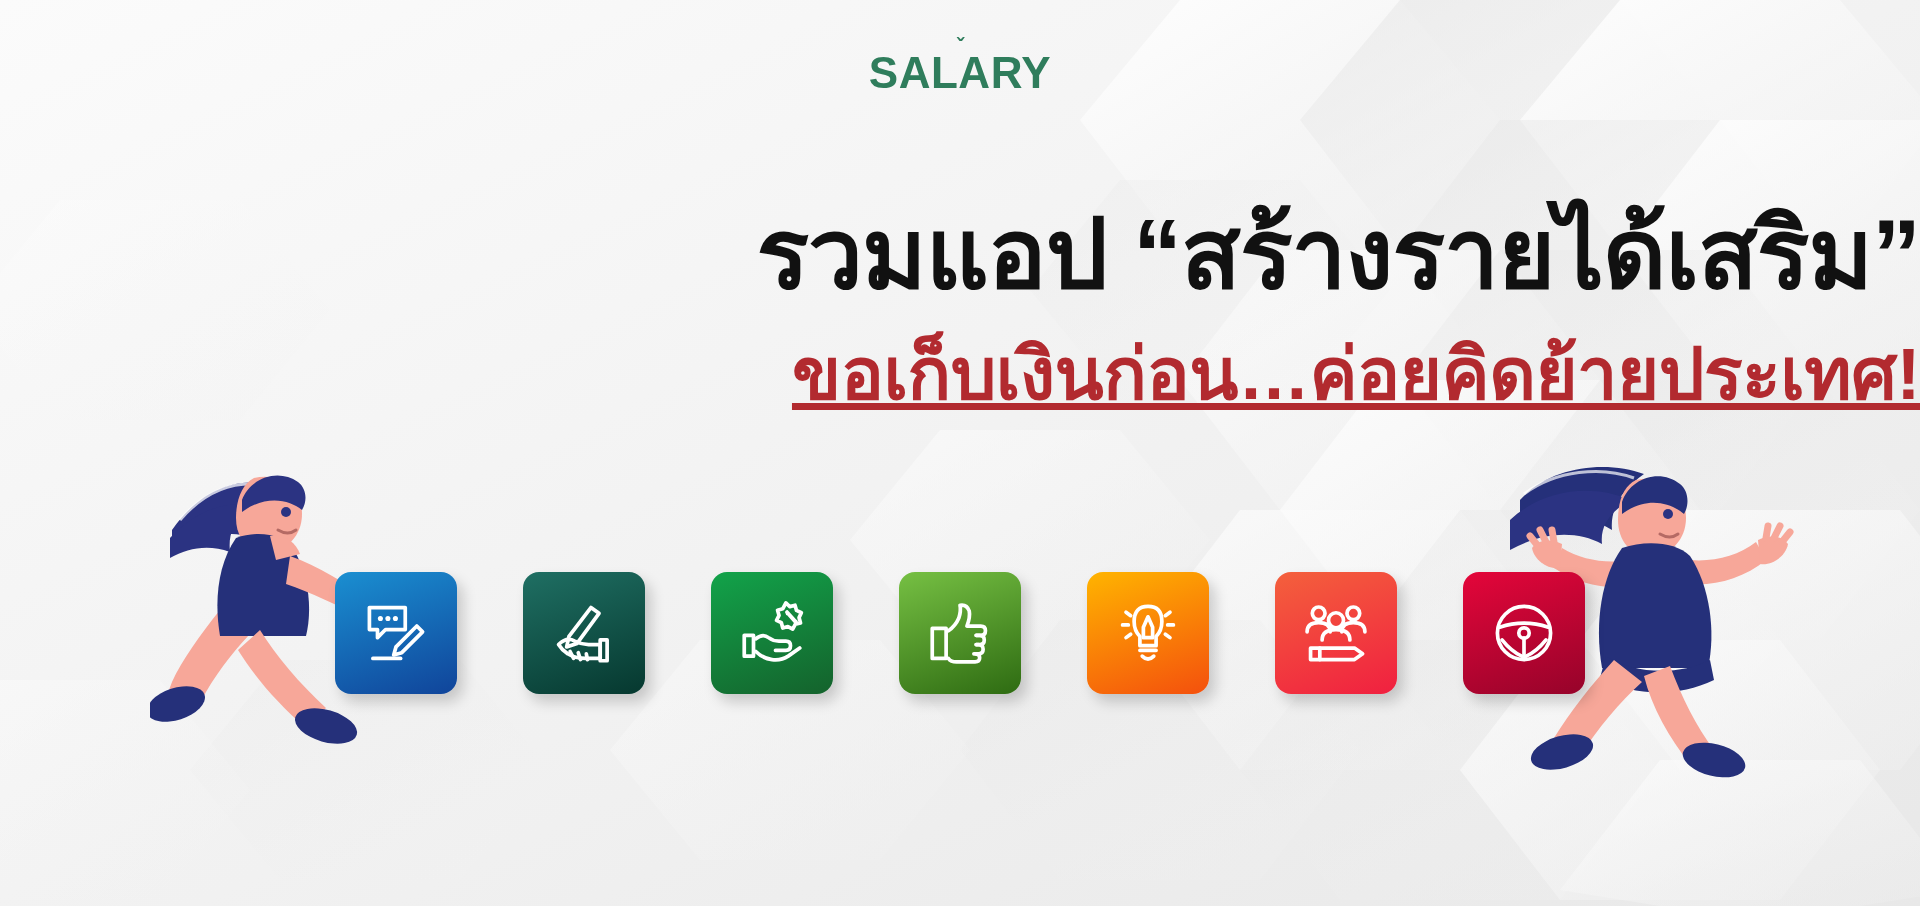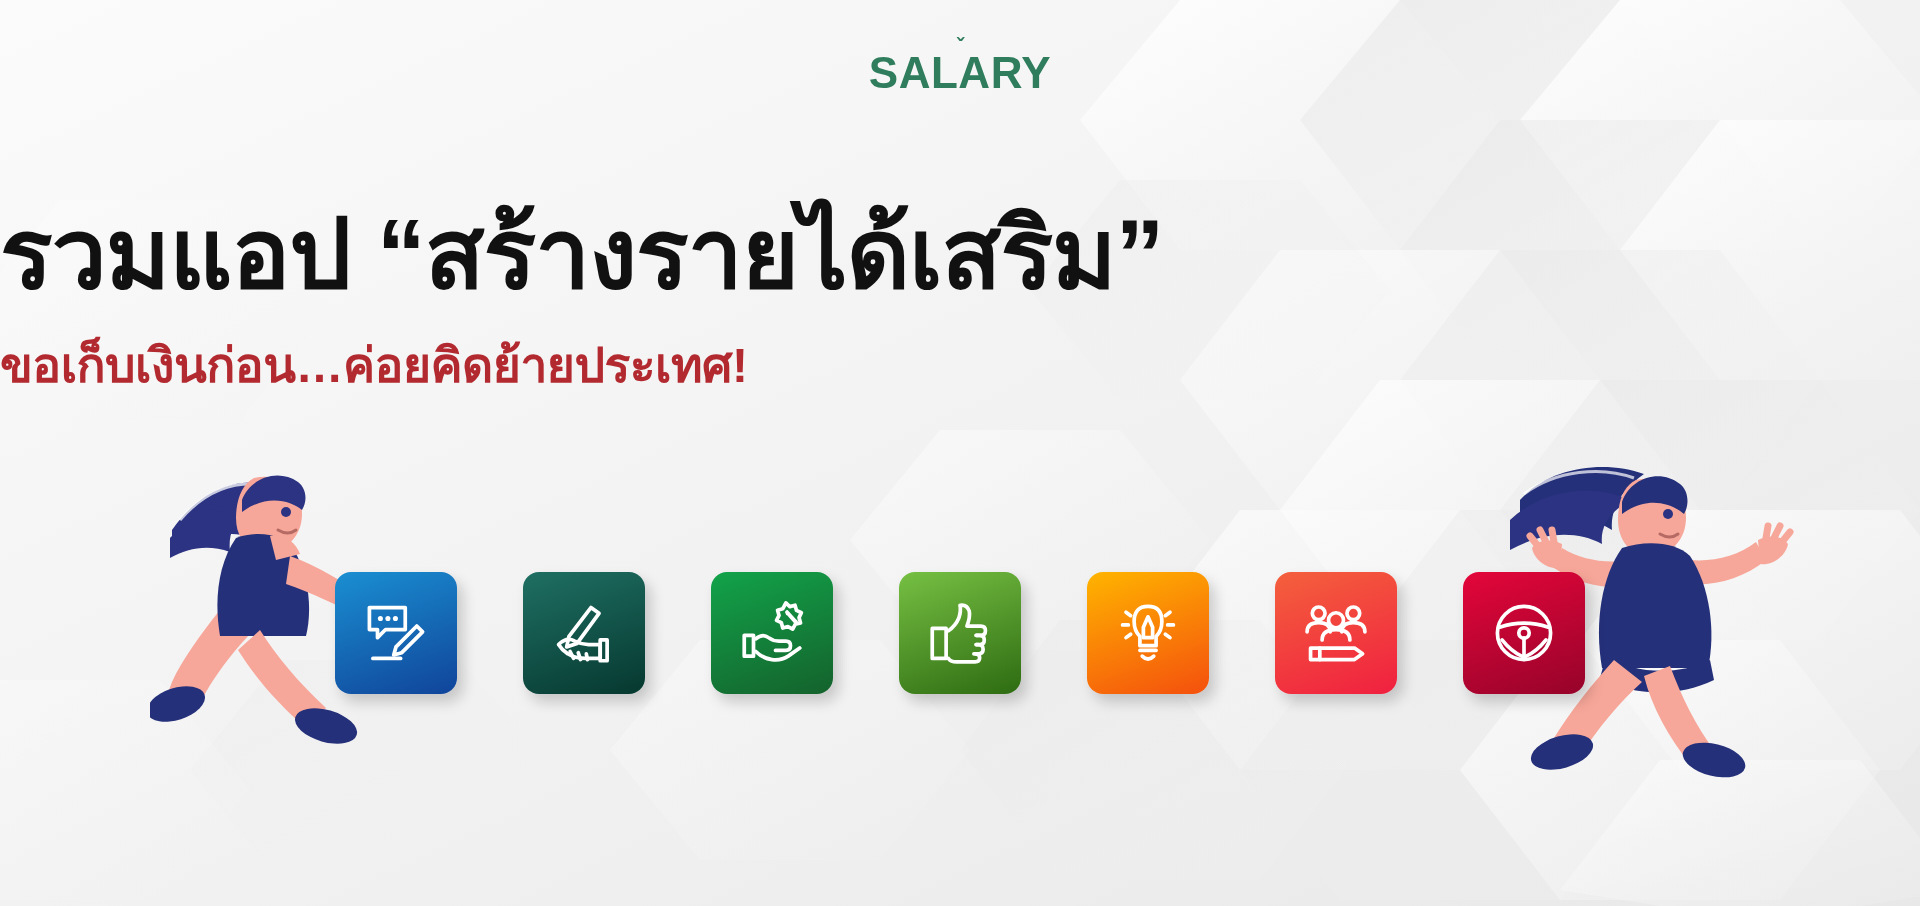--- a/index.html
+++ b/index.html
@@ -38,32 +38,33 @@
   }
   .logo-line-2{margin-top:4px;}
   .logo-s-wrap{position:relative;display:inline-block;}
   .logo-s-wrap .caron{
     position:absolute;top:-16px;left:50%;transform:translateX(-40%);
     font-size:22px;line-height:1;color:#2f7d5c;font-weight:700;
   }
 
   
   .headline{
-    position:absolute;left:0;right:0;top:200px;text-align:left;
+    position:absolute;left:0;right:0;top:200px;text-align:right;
     z-index:6;
   }
   .headline-1{
     font-size:98px;font-weight:700;color:#111111;
     letter-spacing:-1px;line-height:1.12;
     white-space:nowrap;
   }
   .headline-2{
-    font-size:48px;font-weight:700;color:#b22a2f;
-    letter-spacing:-0.5px;line-height:1.18;margin-top:28px;
+    font-size:72px;font-weight:700;color:#b22a2f;
+    letter-spacing:-0.5px;line-height:1.18;margin-top:22px;
     white-space:nowrap;
+    text-decoration:underline;
   }
 
   
   .tiles{
     position:absolute;left:0;right:0;top:572px;
     display:flex;justify-content:center;align-items:center;gap:66px;
     z-index:8;
   }
   .tile{
     width:122px;height:122px;border-radius:16px;

